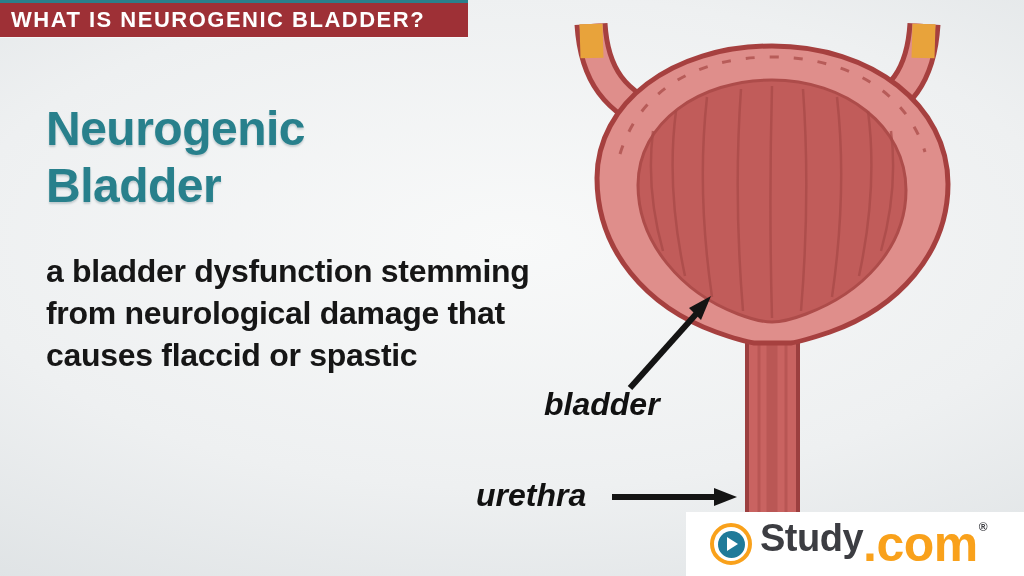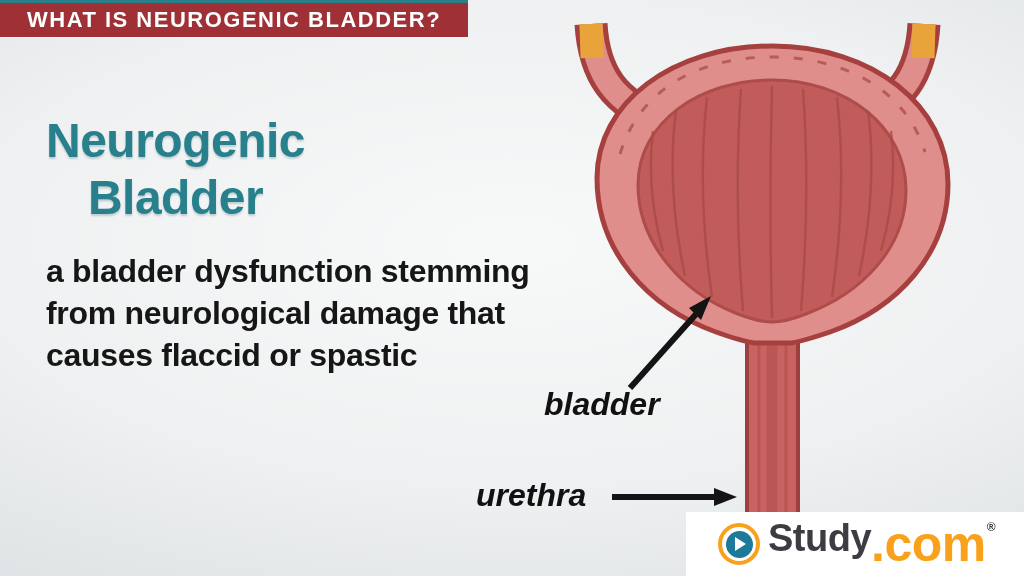--- a/index.html
+++ b/index.html
@@ -13,35 +13,34 @@
   }
 
   
   .banner-strip {
     position: absolute; top: 0; left: 0; width: 468px; height: 3px;
     background: #2a7f8b;
   }
   .banner {
     position: absolute; top: 3px; left: 0; width: 468px; height: 34px;
     background: #9e3036;
-    display: flex; align-items: center; padding-left: 27px; box-sizing: border-box;
+    display: flex; align-items: center; padding-left: 11px; box-sizing: border-box;
     box-shadow: 0 1px 0 rgba(255,255,255,.5);
   }
   .banner span {
     color: #ffffff; font-size: 22px; font-weight: 700; letter-spacing: 1.5px;
     white-space: nowrap;
   }
 
   
   .heading {
-    position: absolute; left: 46px; top: 112px;
+    position: absolute; left: 46px; top: 100px;
     color: #28808c; font-weight: 700; font-size: 48px; line-height: 57px;
     letter-spacing: -0.5px;
     text-shadow: 0 2px 2px rgba(30,70,80,.22);
-    text-align: center;
   }
 
   
   .definition {
     position: absolute; left: 46px; top: 250px;
     color: #161616; font-size: 32px; line-height: 42px;
     font-weight: 700; letter-spacing: -0.3px;
   }
 
   
@@ -51,21 +50,21 @@
   }
   .label-bladder { left: 544px; top: 386px; }
   .label-urethra { left: 476px; top: 477px; }
 
   .illustration { position: absolute; inset: 0; width: 1024px; height: 576px; z-index: 2; }
 
   
   .logo {
     position: absolute; left: 686px; top: 512px; width: 338px; height: 64px;
     background: #ffffff; z-index: 6;
-    display: flex; align-items: center; padding-left: 32px; box-sizing: border-box;
+    display: flex; align-items: center; padding-left: 24px; box-sizing: border-box;
   }
   .play {
     width: 42px; height: 42px; border-radius: 50%; background: #fff;
     border: 4px solid #f9a11b; box-sizing: border-box; flex: 0 0 auto;
     display: flex; align-items: center; justify-content: center;
   }
   .play-disc {
     width: 27px; height: 27px; border-radius: 50%; background: #1f7a99;
     display: flex; align-items: center; justify-content: center;
   }

